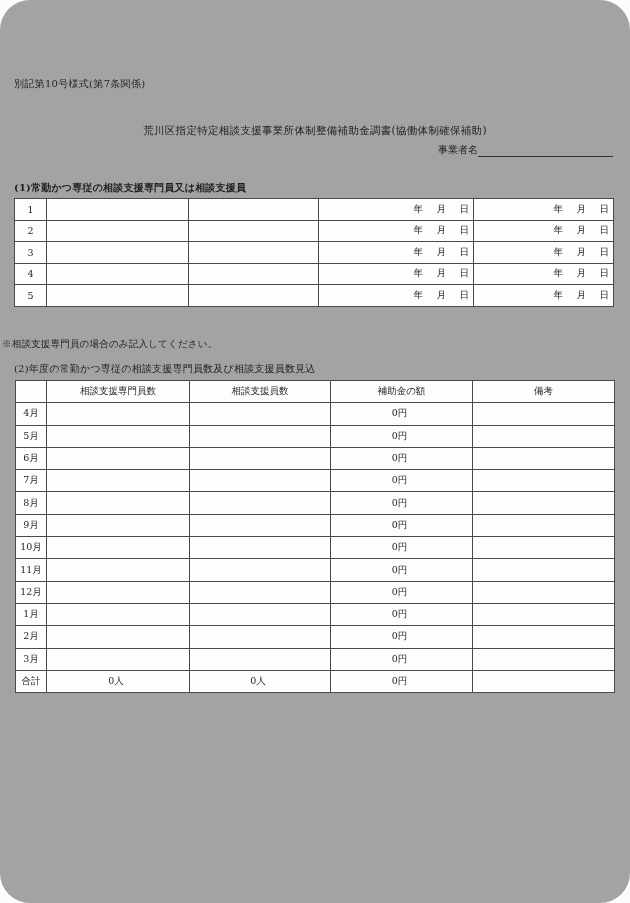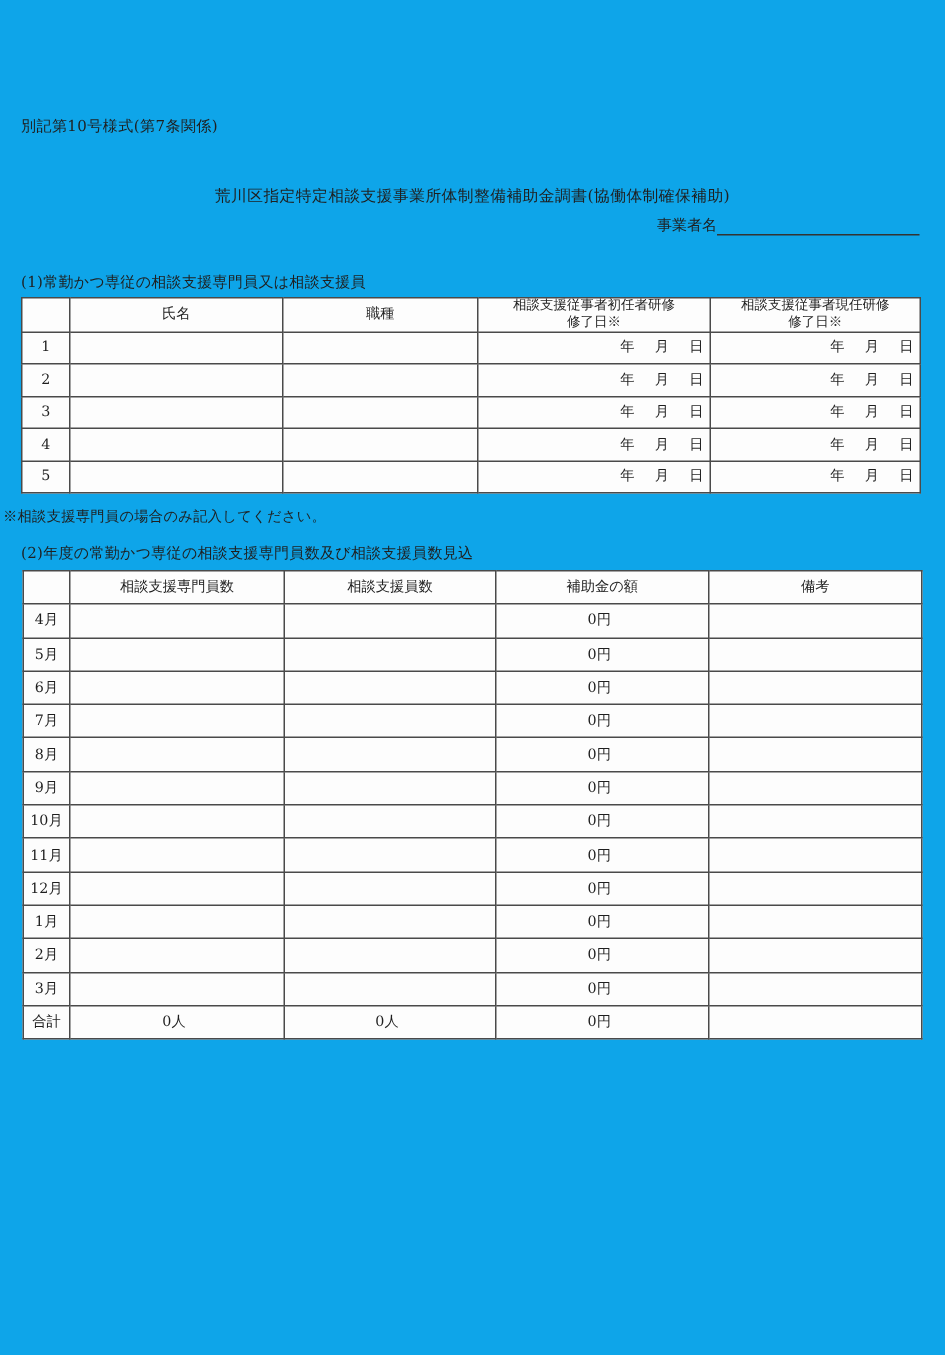--- a/index.html
+++ b/index.html
@@ -4,27 +4,27 @@
 <style>
   html,body{margin:0;padding:0;}
   body{
     width:630px;height:903px;
     background:#fcfcfc;
     font-family:"DejaVu Serif","Liberation Serif",serif;
     color:#1f1f1f;
     position:relative;
     overflow:hidden;
   }
-  .page{position:absolute;inset:0;background:#0ea5e9;}
+  .page{position:absolute;inset:0;background:#a3a3a3;border-radius:30px;}
   .form-code{position:absolute;left:14px;top:77px;font-size:10px;letter-spacing:.3px;}
   .doc-title{position:absolute;left:0;top:108px;width:100%;text-align:center;font-size:10.5px;letter-spacing:.3px;margin-top:16px;}
   .operator{position:absolute;top:143px;right:17px;display:flex;align-items:center;font-size:10px;}
   .operator .line{display:inline-block;width:135px;border-bottom:1px solid #333;height:13px;}
   .sec-heading{position:absolute;left:14px;font-size:10px;letter-spacing:.2px;}
-  .sec1-heading{top:181px;}
+  .sec1-heading{top:181px;font-weight:bold;}
   .sec2-heading{top:362px;}
   .note{position:absolute;left:2px;top:338px;font-size:9.5px;letter-spacing:.2px;}
 
   table{border-collapse:collapse;table-layout:fixed;position:absolute;background:#fdfdfd;}
   table.t1{left:14px;top:198px;width:599px;}
   table.t2{left:15px;top:380px;width:599px;}
   td,th{border:1px solid #4a4a4a;font-size:9.5px;font-weight:normal;padding:0 2px;overflow:hidden;}
   table{border:1.5px solid #3a3a3a;}
   .t1 th{height:21px;text-align:center;vertical-align:middle;line-height:1.2;}
   .t1 td{height:20.5px;vertical-align:middle;}
@@ -53,29 +53,20 @@
 
   <table class="t1">
     <colgroup>
       <col style="width:32px">
         <col style="width:142px">
         <col style="width:130px">
         <col style="width:155px">
         <col style="width:140px">
     </colgroup>
     <tbody>
-        <tr>
-      <th></th>
-      <th>氏名</th>
-      <th>職種</th>
-      <th class="wrap2">相談支援従事者初任者研修
-修了日※</th>
-      <th class="wrap2">相談支援従事者現任研修
-修了日※</th>
-    </tr>
     <tr>
       <td class="num">1</td>
       <td></td>
       <td></td>
       <td class="date">年　月　日</td>
       <td class="date">年　月　日</td>
     </tr>
     <tr>
       <td class="num">2</td>
       <td></td>

